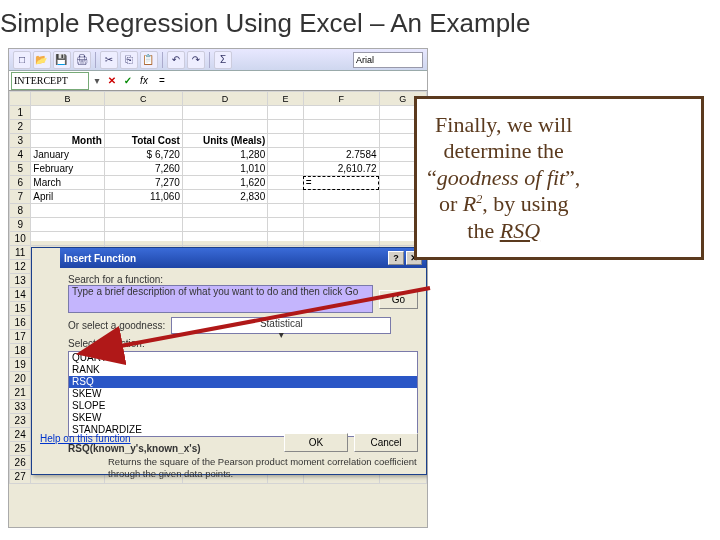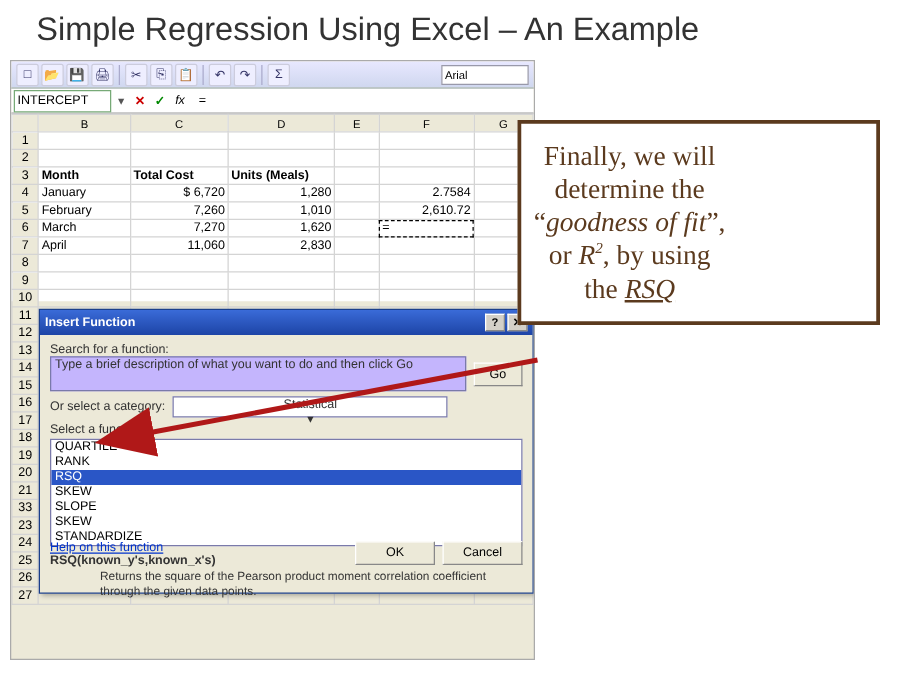--- a/index.html
+++ b/index.html
@@ -7,21 +7,21 @@
     margin: 0;
     width: 720px;
     height: 540px;
     background: #fff;
     font-family: Arial, sans-serif;
     position: relative;
     overflow: hidden;
   }
   .slide-title {
     position: absolute;
-    top: 8px; left: 29px;
+    top: 8px; left: 0;
     font-size: 26px;
     color: #333;
   }
   .excel-area {
     position: absolute;
     top: 48px; left: 8px;
     width: 420px;
     height: 480px;
     border: 1px solid #aaa;
     background: #ece9d8;
@@ -46,21 +46,21 @@
   .font-box { margin-left:auto; width:70px; height:16px; background:#fff; border:1px solid #99a; font-size:9px; padding:0 2px; display:flex; align-items:center;}
   .formula-bar {
     height: 20px;
     display:flex; align-items:center;
     background:#fff; border-bottom:1px solid #999;
     font-size: 10px;
   }
   .name-box {
     width: 78px; height:18px; border:1px solid #7a7; background:#fff;
     margin:0 2px; padding: 0 2px; display:flex; align-items:center;
-    font-size:10px; color:#000;
+    font-size:10px; color:#000;font-family:Liberation Serif, serif;
   }
   .fb-arrow { width:12px; text-align:center; color:#555;}
   .fb-icons { display:flex; gap:2px; margin:0 2px;}
   .fb-ic { width:14px; height:14px; display:flex; align-items:center; justify-content:center; font-size:10px;}
   .fb-cancel { color:#c00; font-weight:bold;}
   .fb-ok { color:#080; font-weight:bold;}
   .fb-fx { font-style: italic; color:#000;}
   .fb-eq { margin-left: 6px; color:#000;}
   .grid {
     background:#fff;
@@ -80,35 +80,36 @@
   table.ss th {
     background: #ece9d8;
     font-weight: normal;
     text-align: center;
     font-size: 9px;
     color:#000;
   }
   .rowhdr {
     background:#ece9d8; text-align:center; width:18px;
   }
-  .bold { font-weight: bold; }
+  .bold { font-weight: bold; text-align: right; }
   .num { text-align: right; }
   .sel-cell {
     outline: 2px solid #0a64c8;
     outline-offset: -2px;
   }
   .marquee { outline: 1px dashed #000; outline-offset:-1px;}
   .dialog {
     position:absolute;
     left: 22px; top: 198px;
     width: 396px; height: 228px;
     background: #ece9d8;
     border: 1px solid #1b3f8b;
     box-shadow: 2px 2px 4px rgba(0,0,0,.3);
     font-size: 10px;
+    padding-left: 28px;
   }
   .dlg-title {
     height: 20px;
     background: linear-gradient(#3a6bd8,#1d44a6);
     color:#fff; display:flex; align-items:center;
     padding: 0 4px; font-weight:bold;
   }
   .dlg-title .spacer{flex:1;}
   .dlg-tbtn{
     width:16px; height:14px; background:#d4d0c8; border:1px solid #fff;
@@ -477,21 +478,21 @@
       <span class="dlg-tbtn">?</span>
       <span class="dlg-tbtn">✕</span>
     </div>
     <div class="dlg-body">
       <div class="dlg-label">Search for a function:</div>
       <div class="dlg-row">
         <div class="dlg-input" style="height:28px; line-height:1.2;">Type a brief description of what you want to do and then click Go</div>
         <button class="dlg-btn">Go</button>
       </div>
       <div class="dlg-row">
-        <span class="dlg-label">Or select a category:</span>
+        <span class="dlg-label">Or select a goodness:</span>
         <div class="dlg-sel">
           <span>Statistical</span>
           <span>▾</span>
         </div>
       </div>
       <div class="dlg-label" style="margin-top:4px">Select a function:</div>
       <div class="listbox" id="funclist">
           <div class="item">QUARTILE</div>
           <div class="item">RANK</div>
           <div class="item sel">RSQ</div>

